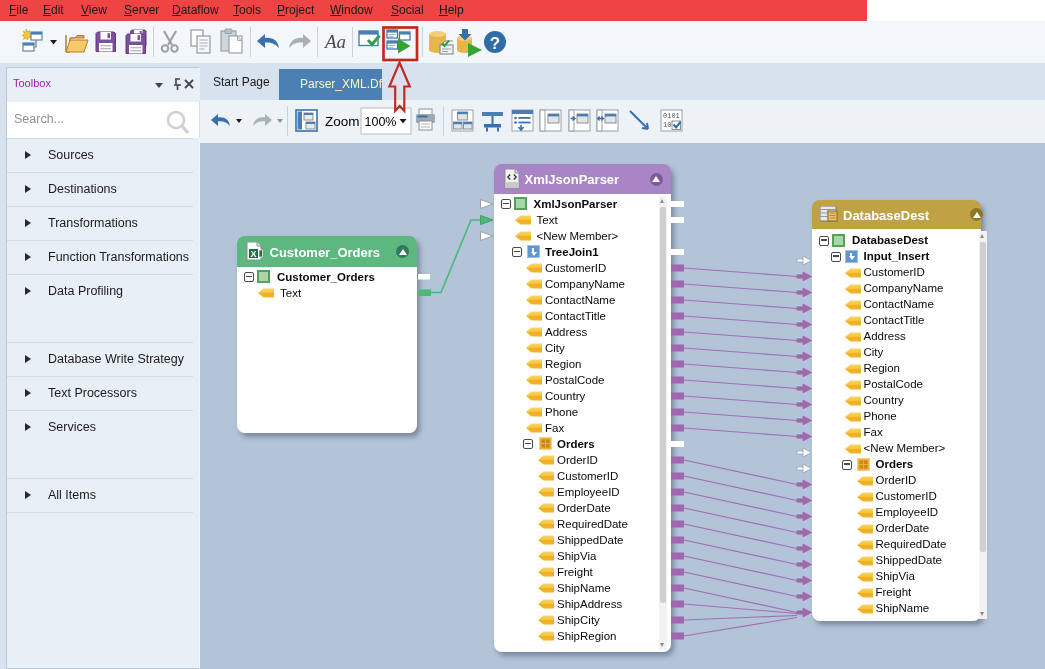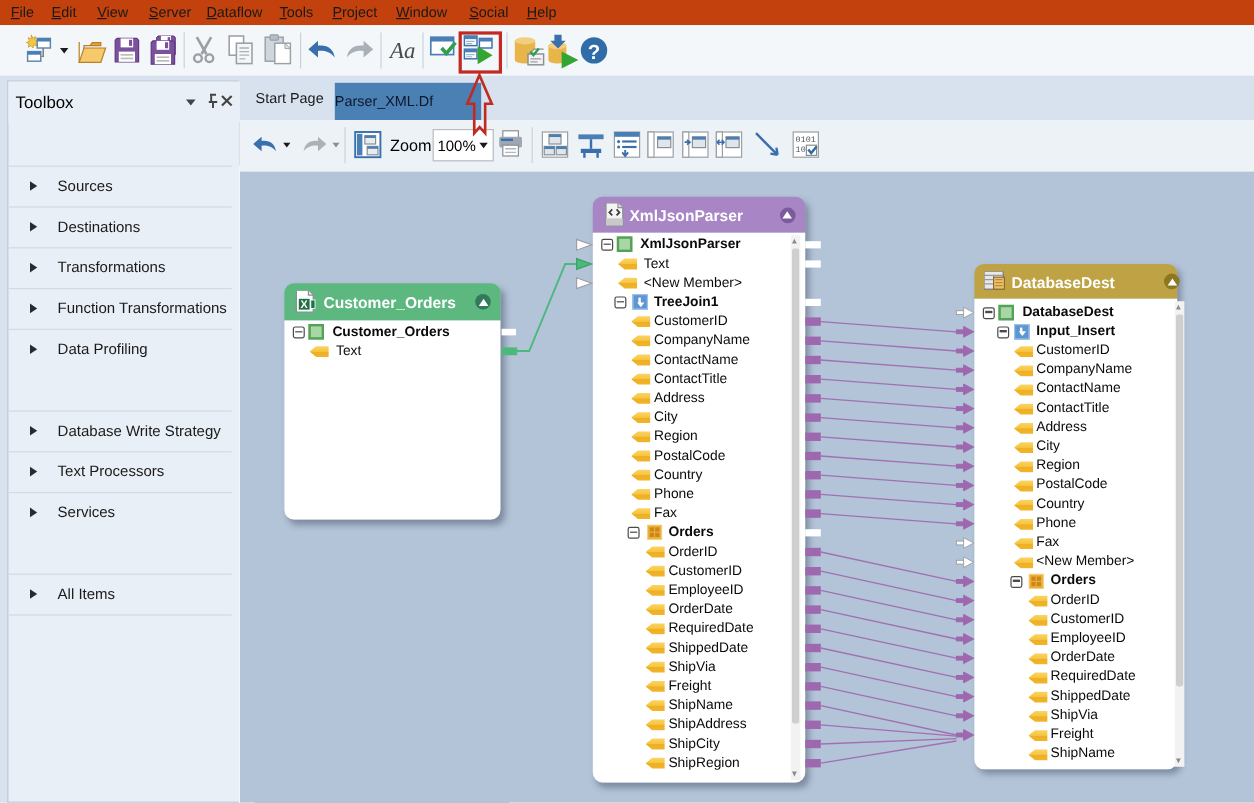--- a/index.html
+++ b/index.html
@@ -1,35 +1,35 @@
 <!DOCTYPE html>
 <html><head><meta charset="utf-8">
 <style>
 *{margin:0;padding:0;box-sizing:border-box}
 html,body{width:1045px;height:669px;overflow:hidden;font-family:"Liberation Sans",sans-serif;background:#fff}
 #page{position:relative;width:1045px;height:669px}
 .abs{position:absolute}
 
-#menubar{left:0;top:0;width:1045px;height:21px;background:#c2410c;font-size:12px;color:#1a1a1a}
+#menubar{left:0;top:0;width:867px;height:21px;background:#ef4444;font-size:12px;color:#1a1a1a}
 #menubar span{position:absolute;top:3px}
 #menubar u{text-decoration:underline}
 
 #tb1{left:0;top:21px;width:1045px;height:42px;background:#f4f7fa}
 
 #sidebg{left:0;top:63px;width:200px;height:606px;background:#d8e2ee}
 #panel{left:6px;top:67px;width:193px;height:602px;background:#e9eff6;border:1px solid #bac7d6;border-right:none}
-#phead{left:0;top:0;width:220px;height:34px;background:#e9eff6;color:#000000;font-size:14px}
+#phead{left:0;top:0;width:220px;height:34px;background:#e9eff6;color:#a21caf;font-size:11px}
 #psearch{left:0px;top:34px;width:192px;height:36px;background:#fff}
 .prow{position:absolute;left:0;width:186px;height:34px;border-top:1px solid #d2dae4;font-size:12.5px;color:#1a1a1a}
 .prow .ar{position:absolute;left:18px;top:12px;width:0;height:0;border-left:6px solid #2a2a2a;border-top:4.5px solid transparent;border-bottom:4.5px solid transparent}
 .prow .tx{position:absolute;left:41px;top:9px}
 #pscroll{left:192px;top:70px;width:7px;height:532px;background:#f3f7fb}
 
 #tabbar{left:200px;top:63px;width:845px;height:37px;background:#d8e2ee}
-#tabactive{left:79px;top:6px;width:122px;height:31px;background:#4b80b5;color:#0f172a;font-size:12px;text-align:left;line-height:31px}
+#tabactive{left:79px;top:6px;width:103px;height:31px;background:#4b80b5;color:#fef9c3;font-size:12px;text-align:right;line-height:31px}
 #tabstart{left:13px;top:12px;font-size:12px;color:#1a1a1a}
 
 #tb2{left:200px;top:100px;width:845px;height:43px;background:#edf2f7}
 
 #canvas{left:200px;top:143px;width:845px;height:526px;background:#b3c3d8;overflow:hidden}
 .node{position:absolute;border-radius:8px;box-shadow:3px 4px 5px rgba(60,70,90,.45)}
 .nhead{position:absolute;left:0;top:0;width:100%;border-radius:8px 8px 0 0;color:#fff;font-weight:bold;font-size:13px}
 .nbody{position:absolute;left:0;width:100%;background:#fff;border-radius:0 0 8px 8px}
 .circ{position:absolute;width:13px;height:13px;border-radius:50%}
 .circ i{position:absolute;left:2.5px;top:3.5px;width:0;height:0;border-left:4px solid transparent;border-right:4px solid transparent;border-bottom:6px solid #fff}
@@ -187,20 +187,27 @@
 <div id="sidebg" class="abs"></div>
     <div id="panel" class="abs">
       <div id="phead" class="abs">
         <span style="position:absolute;left:6px;top:9px">Toolbox</span>
         <svg class="ov" width="192" height="34">
           <path d="M148 15 l8 0 l-4 5 z" fill="#444"></path>
 <g stroke="#444" stroke-width="1.5" fill="none">
             <path d="M168 11 l5 0 M169 11 l0 6 M167 17 l7 0 M170.5 17 l0 5" stroke-width="1.6"></path>
           </g>
 <path d="M178 12 l8 8 M186 12 l-8 8" stroke="#444" stroke-width="1.8"></path>
+        </svg>
+      </div>
+      <div id="psearch" class="abs">
+        <span style="position:absolute;left:7px;top:10px;font-size:12.5px;color:#8e9196">Search...</span>
+        <svg class="ov" width="192" height="36" style="left:155px;top:7px">
+          <circle cx="14" cy="11" r="8" stroke="#ccd2d8" stroke-width="2.6" fill="none"></circle>
+          <path d="M20 17 L26 24" stroke="#ccd2d8" stroke-width="3.4"></path>
         </svg>
       </div>
       <div class="prow" style="top:104px">
         <span class="ar"></span>
         <span class="tx">Destinations</span>
       </div>
       <div class="prow" style="top:70px">
         <span class="ar"></span>
         <span class="tx">Sources</span>
       </div>
@@ -557,21 +564,21 @@
             </svg>
             <span class="lbl" style="left:63.5px">ShipRegion</span>
           </div>
           <div class="sbar" style="left:165px;top:2px;height:454px">
             <span class="up"></span>
             <span class="dn"></span>
             <span class="th" style="top:11px;height:396px"></span>
           </div>
         </div>
       </div>
-      <div class="node" style="left:612px;top:77px;width:169px;height:421px">
+      <div class="node" style="left:612px;top:57px;width:169px;height:421px">
         <div class="nhead" style="height:29px;background:#bfa244">
           <svg class="ov" style="left:8px;top:6px" width="20" height="20">
 <rect x="0" y="0" width="16" height="15" fill="#e8e8e8" stroke="#777" stroke-width="1"></rect>
 <path d="M0 3.5 h16 M0 7 h8 M0 10.5 h8 M8 3.5 v11" stroke="#999" stroke-width="1"></path>
 <rect x="8" y="5" width="9" height="10" fill="#f0c06a" stroke="#8a6b2f" stroke-width="1"></rect>
 <path d="M9.5 7 h6 M9.5 9.5 h6 M9.5 12 h6" stroke="#b08c3e" stroke-width="1"></path>
 </svg>
           <span style="position:absolute;left:31px;top:7.5px">DatabaseDest</span>
         </div>
         <div class="circ" style="left:158px;top:8.0px;background:#8d7820">

